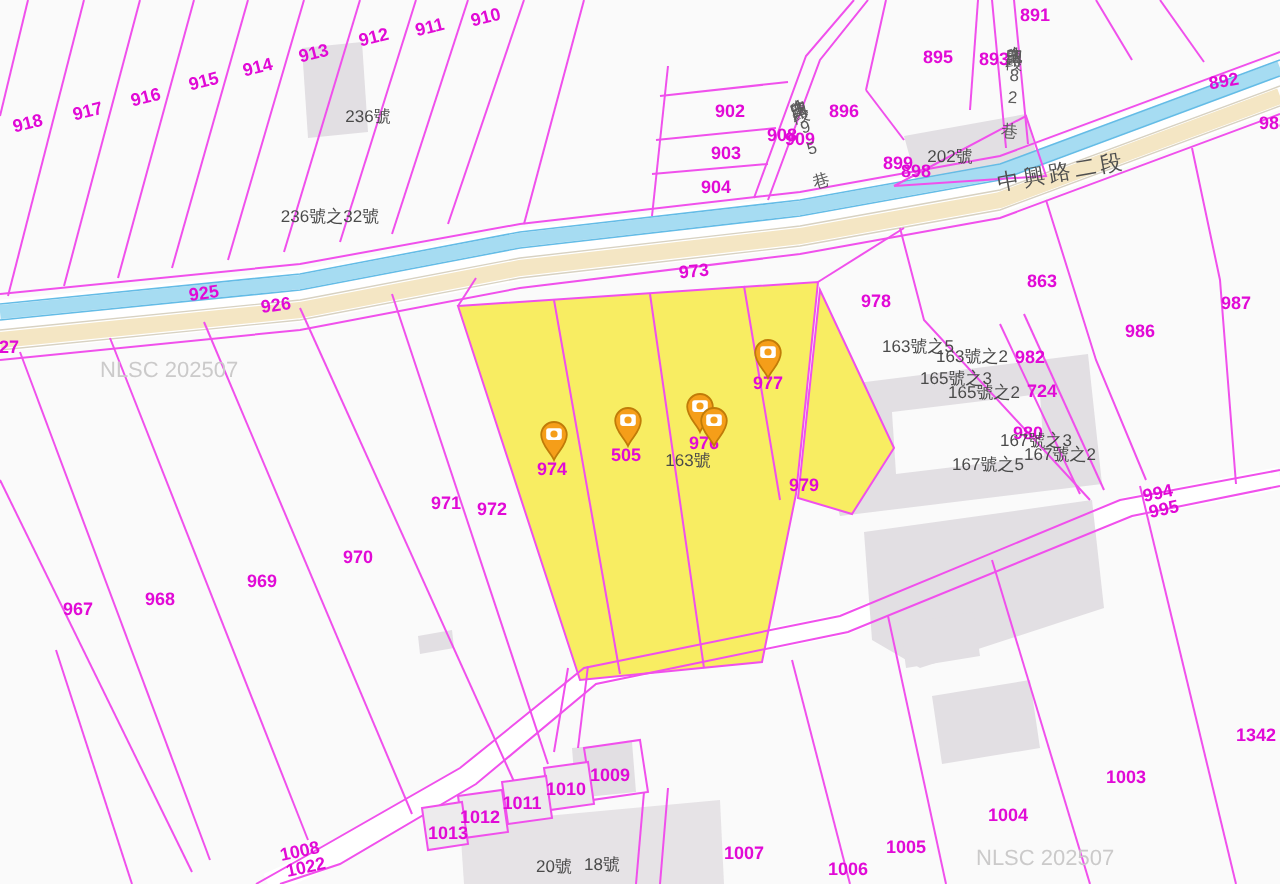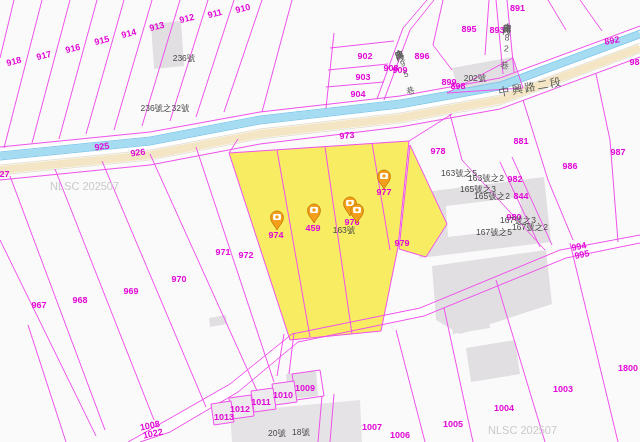--- a/index.html
+++ b/index.html
@@ -166,52 +166,52 @@
       <div class="lbl parcel-label" style="left: 507px; top: 8px; padding-left: 21px;">891</div>
       <div class="lbl parcel-label" style="left: 497px; top: 30px;">893</div>
       <div class="lbl parcel-label" style="left: 612px; top: 41px; transform: translate(-50%, -50%) rotate(-10deg);">892</div>
       <div class="lbl parcel-label" style="left: 637px; top: 62px;">988</div>
       <div class="lbl parcel-label" style="left: 449px; top: 82px;">899</div>
       <div class="lbl parcel-label" style="left: 458px; top: 86px;">898</div>
       <div class="lbl parcel-label" style="left: 102px; top: 147px; transform: translate(-50%, -50%) rotate(-8deg);">925</div>
       <div class="lbl parcel-label" style="left: 138px; top: 153px; transform: translate(-50%, -50%) rotate(-8deg);">926</div>
       <div class="lbl parcel-label" style="left: 347px; top: 136px; transform: translate(-50%, -50%) rotate(-6deg);">973</div>
       <div class="lbl parcel-label" style="left: 438px; top: 151px;">978</div>
-      <div class="lbl parcel-label" style="left: 521px; top: 141px;">881</div>
+      <div class="lbl parcel-label" style="left: 521px; top: 141px;">863</div>
       <div class="lbl parcel-label" style="left: 570px; top: 166px;">986</div>
       <div class="lbl parcel-label" style="left: 618px; top: 152px;">987</div>
       <div class="lbl parcel-label" style="left: 515px; top: 179px;">982</div>
-      <div class="lbl parcel-label" style="left: 521px; top: 196px;">844</div>
+      <div class="lbl parcel-label" style="left: 521px; top: 196px;">724</div>
       <div class="lbl parcel-label" style="left: 478px; top: 217px; margin-left: 36px;">980</div>
       <div class="lbl parcel-label" style="left: 402px; top: 243px;">979</div>
       <div class="lbl parcel-label" style="left: 384px; top: 192px;">977</div>
       <div class="lbl parcel-label" style="left: 352px; top: 222px;">976</div>
-      <div class="lbl parcel-label" style="left: 313px; top: 228px;">459</div>
+      <div class="lbl parcel-label" style="left: 313px; top: 228px;">505</div>
       <div class="lbl parcel-label" style="left: 276px; top: 235px;">974</div>
       <div class="lbl parcel-label" style="left: 246px; top: 255px;">972</div>
       <div class="lbl parcel-label" style="left: 223px; top: 252px; text-align: right;">971</div>
       <div class="lbl parcel-label" style="left: 179px; top: 279px;">970</div>
       <div class="lbl parcel-label" style="left: 131px; top: 291px;">969</div>
       <div class="lbl parcel-label" style="left: 80px; top: 300px;">968</div>
       <div class="lbl parcel-label" style="left: 39px; top: 305px;">967</div>
       <div class="lbl parcel-label" style="left: 579px; top: 247px; transform: translate(-50%, -50%) rotate(-12deg);">994</div>
       <div class="lbl parcel-label" style="left: 582px; top: 255px; transform: translate(-50%, -50%) rotate(-12deg);">995</div>
       <div class="lbl parcel-label" style="left: 150px; top: 426px; transform: translate(-50%, -50%) rotate(-12deg);">1008</div>
       <div class="lbl parcel-label" style="left: 153px; top: 434px; transform: translate(-50%, -50%) rotate(-12deg);">1022</div>
       <div class="lbl parcel-label" style="left: 224px; top: 417px;">1013</div>
       <div class="lbl parcel-label" style="left: 240px; top: 409px;">1012</div>
       <div class="lbl parcel-label" style="left: 261px; top: 402px;">1011</div>
       <div class="lbl parcel-label" style="left: 283px; top: 395px;">1010</div>
       <div class="lbl parcel-label" style="left: 305px; top: 388px;">1009</div>
       <div class="lbl parcel-label" style="left: 372px; top: 427px;">1007</div>
-      <div class="lbl parcel-label" style="left: 400px; top: 435px;">1006</div>
+      <div class="lbl parcel-label" style="left: 424px; top: 435px;">1006</div>
       <div class="lbl parcel-label" style="left: 453px; top: 424px;">1005</div>
       <div class="lbl parcel-label" style="left: 504px; top: 408px;">1004</div>
       <div class="lbl parcel-label" style="left: 563px; top: 389px;">1003</div>
-      <div class="lbl parcel-label" style="left: 628px; top: 368px;">1800</div>
+      <div class="lbl parcel-label" style="left: 628px; top: 368px;">1342</div>
       <div class="lbl address-label" style="left: 184px; top: 58px;">236號</div>
       <div class="lbl address-label" style="left: 165px; top: 108px;">236號之32號</div>
       <div class="lbl address-label" style="left: 475px; top: 78px;">202號</div>
       <div class="lbl address-label" style="left: 459px; top: 173px;">163號之5</div>
       <div class="lbl address-label" style="left: 486px; top: 178px;">163號之2</div>
       <div class="lbl address-label" style="left: 478px; top: 189px;">165號之3</div>
       <div class="lbl address-label" style="left: 492px; top: 196px;">165號之2</div>
       <div class="lbl address-label" style="left: 518px; top: 220px;">167號之3</div>
       <div class="lbl address-label" style="left: 530px; top: 227px;">167號之2</div>
       <div class="lbl address-label" style="left: 494px; top: 232px;">167號之5</div>

